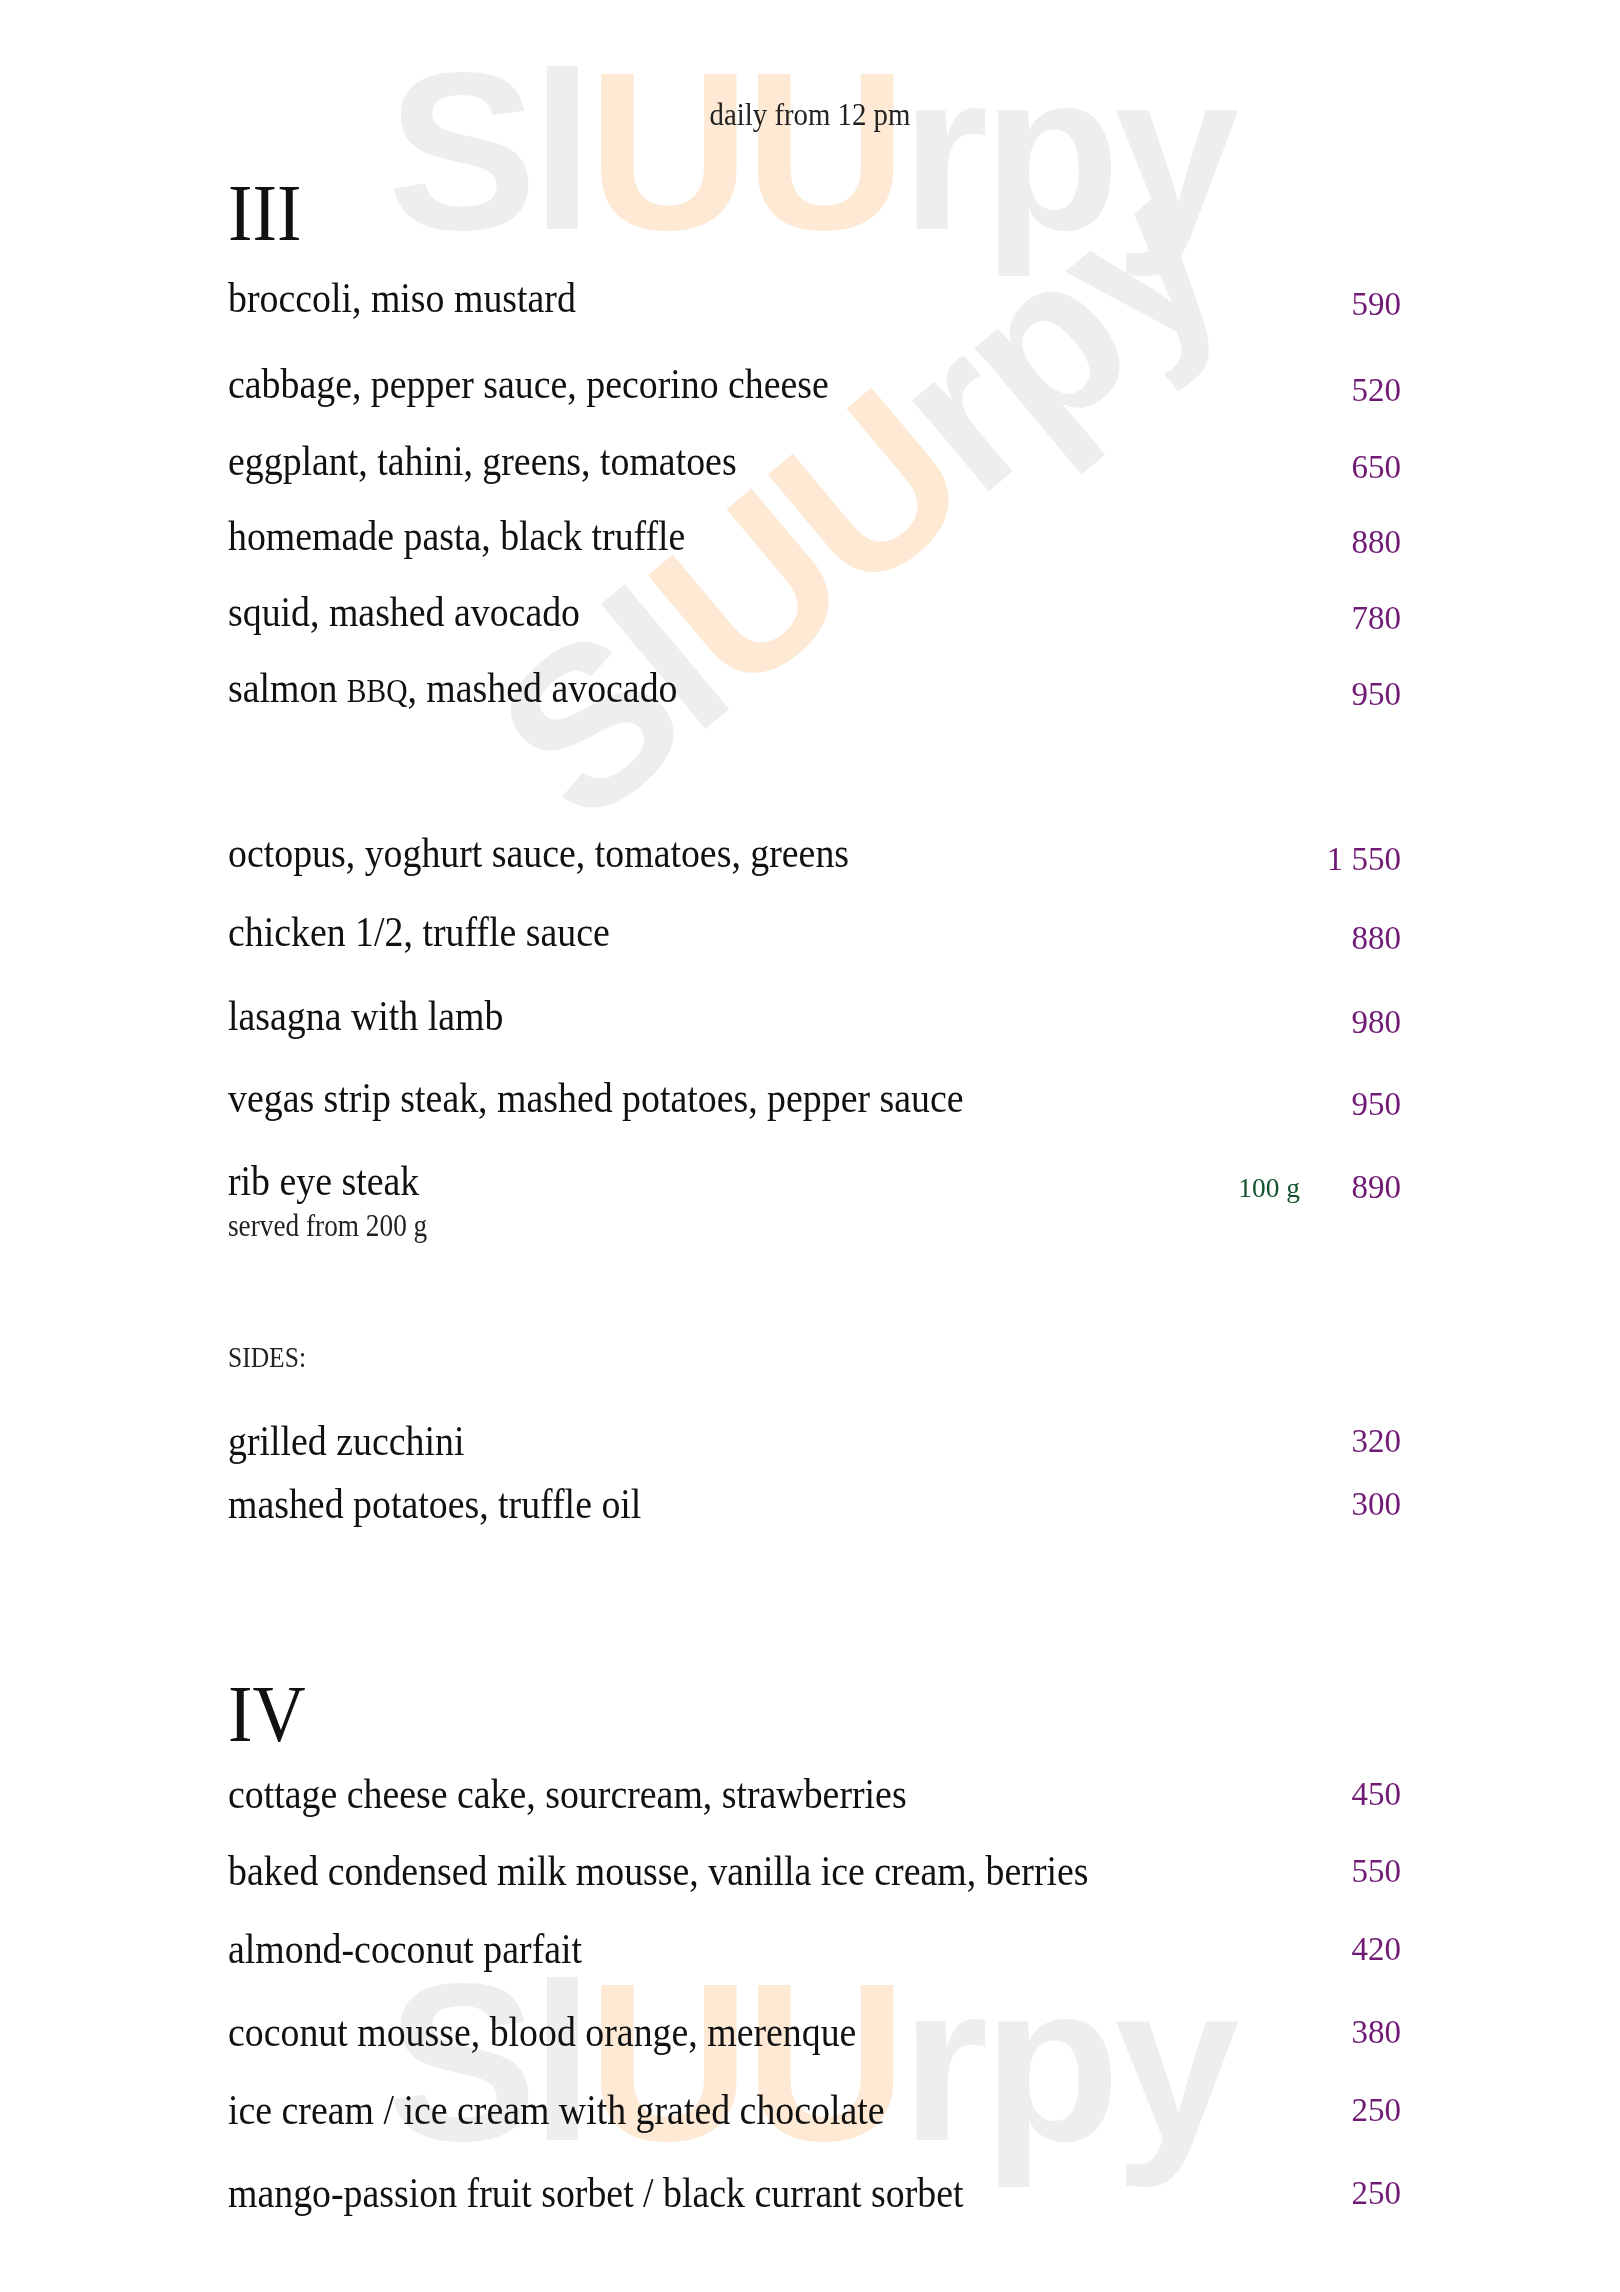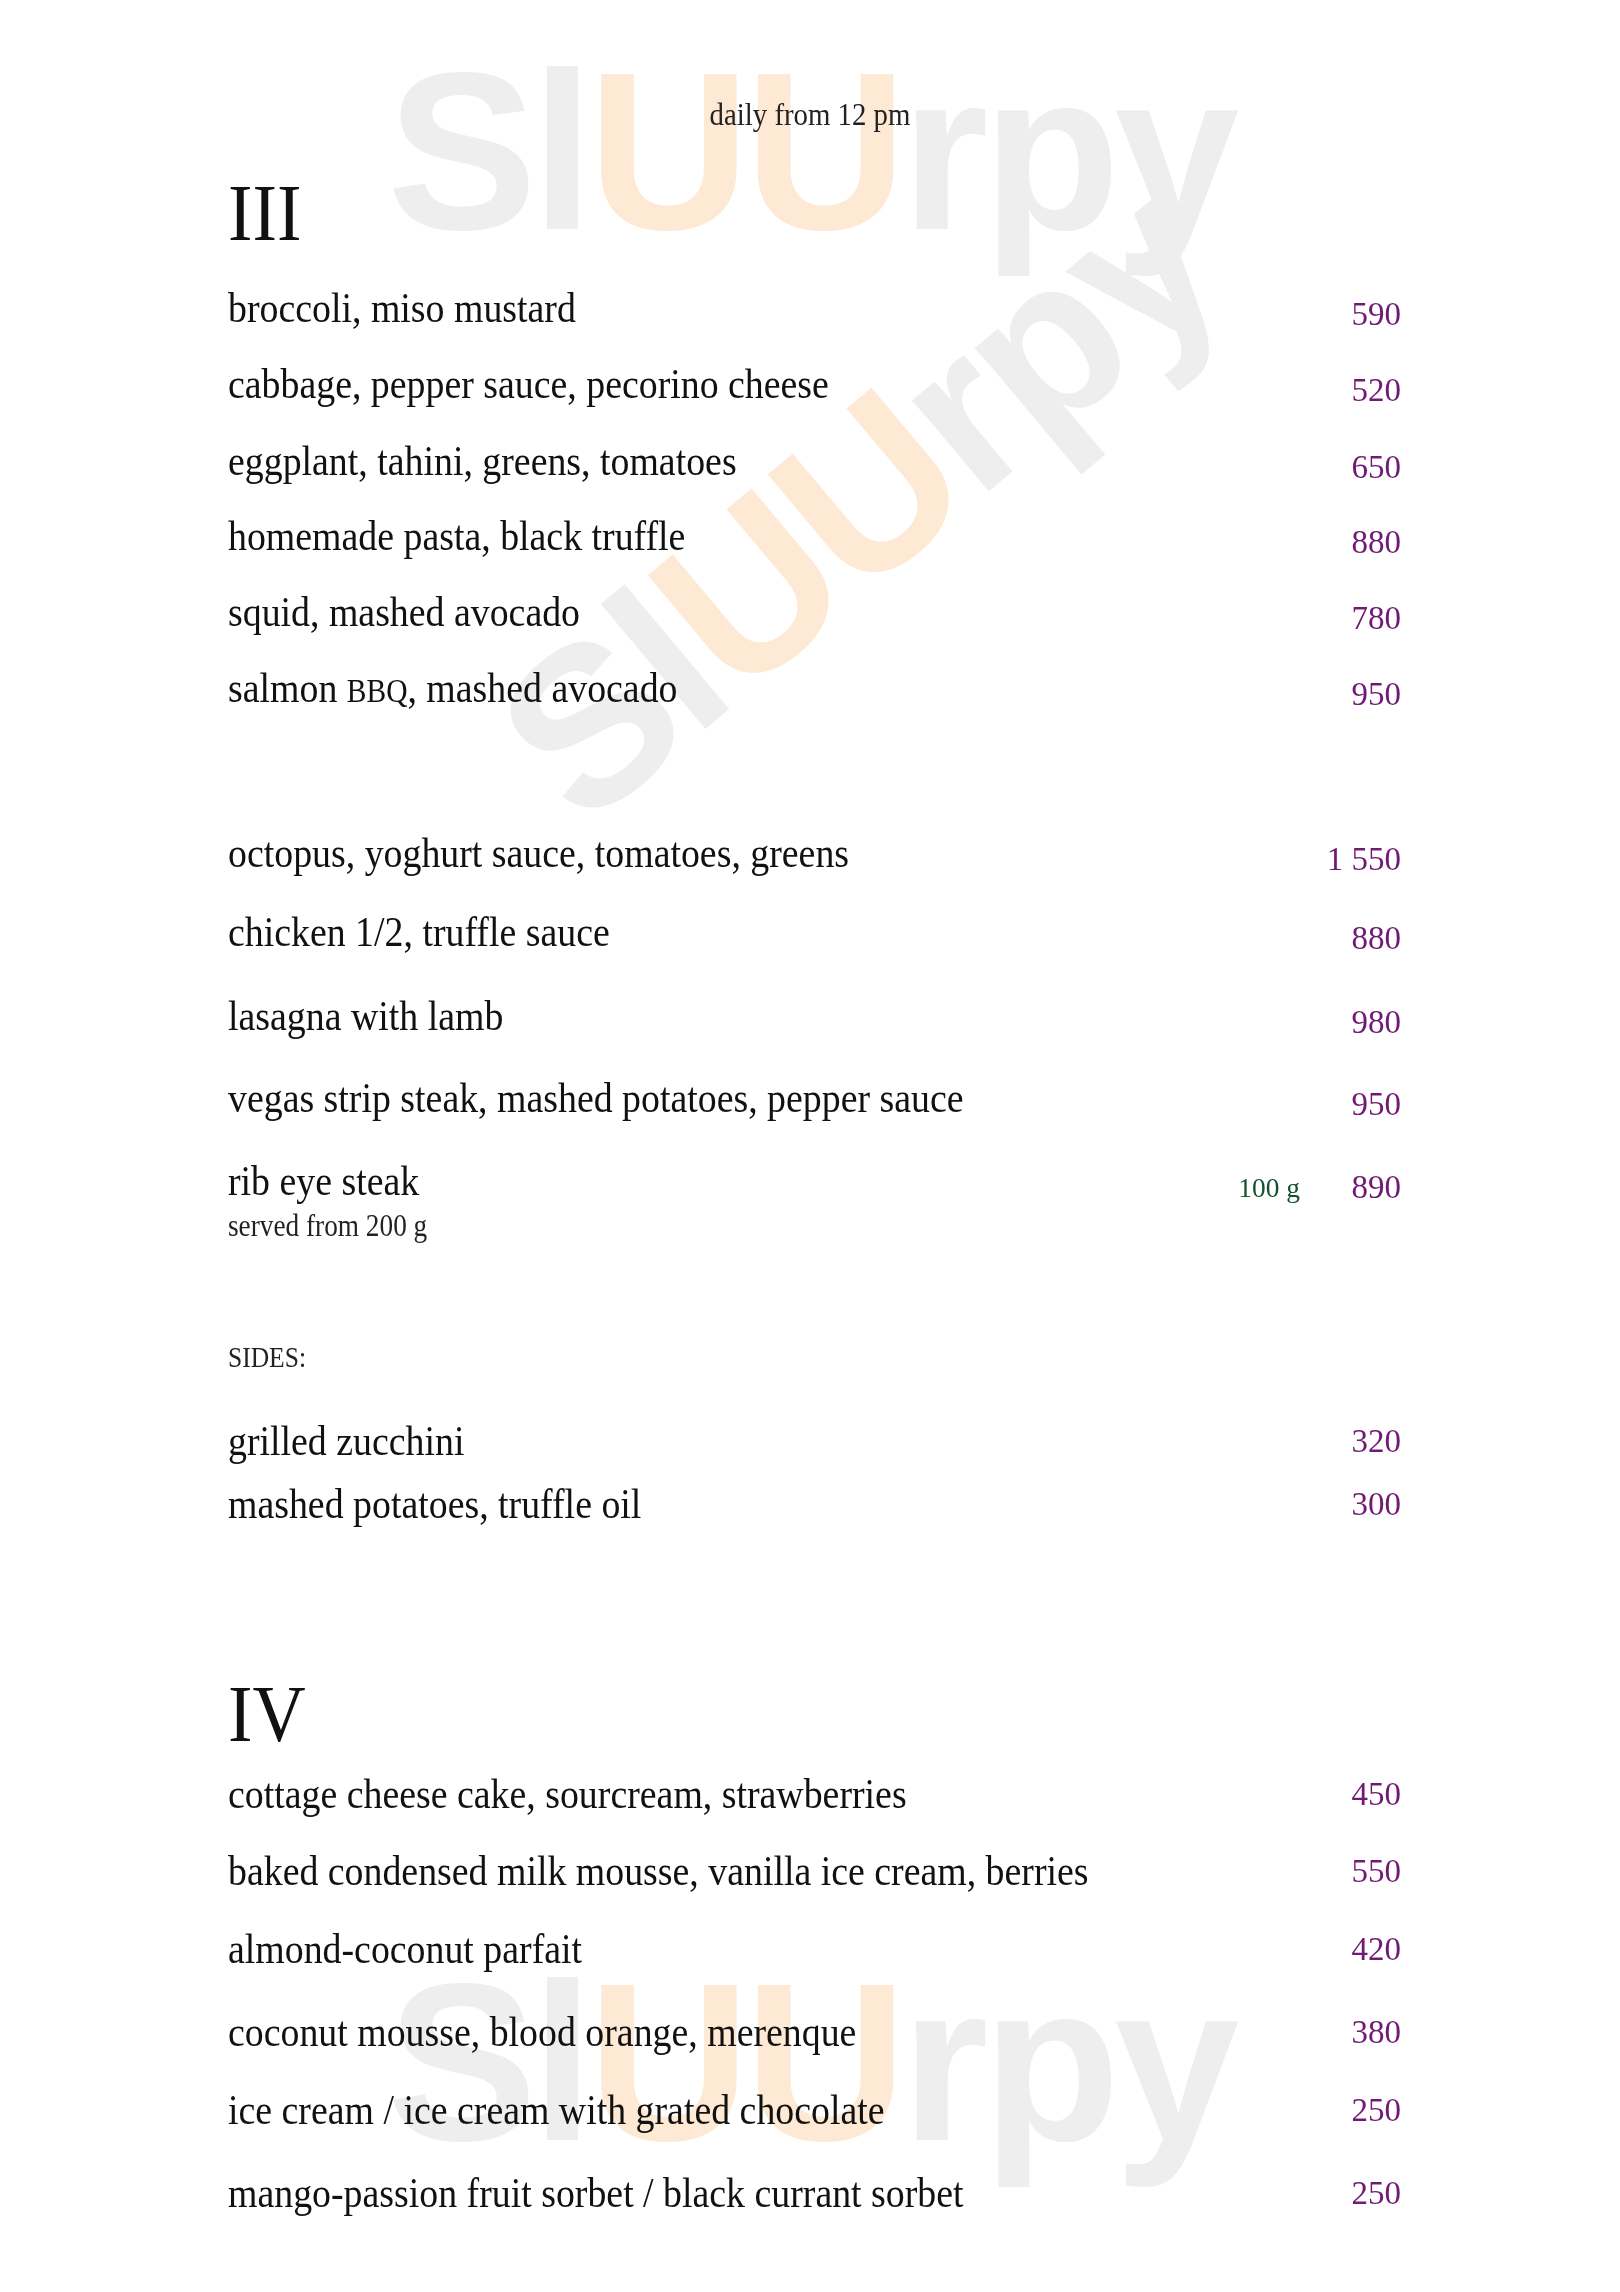--- a/index.html
+++ b/index.html
@@ -31,21 +31,21 @@
 <div class="wm wm-top"><span class="g">Sl</span><span class="o">UU</span><span class="g">rpy</span></div>
 <div class="wm wm-mid"><span class="g">Sl</span><span class="o">UU</span><span class="g">rpy</span></div>
 <div class="wm wm-bot"><span class="g">Sl</span><span class="o">UU</span><span class="g">rpy</span></div>
 
 <div class="content">
 
   <div class="subtitle">daily from 12 pm</div>
 
   <h1 class="section-title" style="top:173px;">III</h1>
 
-  <div class="row" style="top:274px;text-decoration:underline;">
+  <div class="row" style="top:264px;text-decoration:underline;">
     <span class="name">broccoli, miso mustard</span>
     <span class="price">590</span>
   </div>
   <div class="row" style="top:350px;">
     <span class="name">cabbage, pepper sauce, pecorino cheese</span>
     <span class="price">520</span>
   </div>
   <div class="row" style="top:427px;">
     <span class="name">eggplant, tahini, greens, tomatoes</span>
     <span class="price">650</span>

